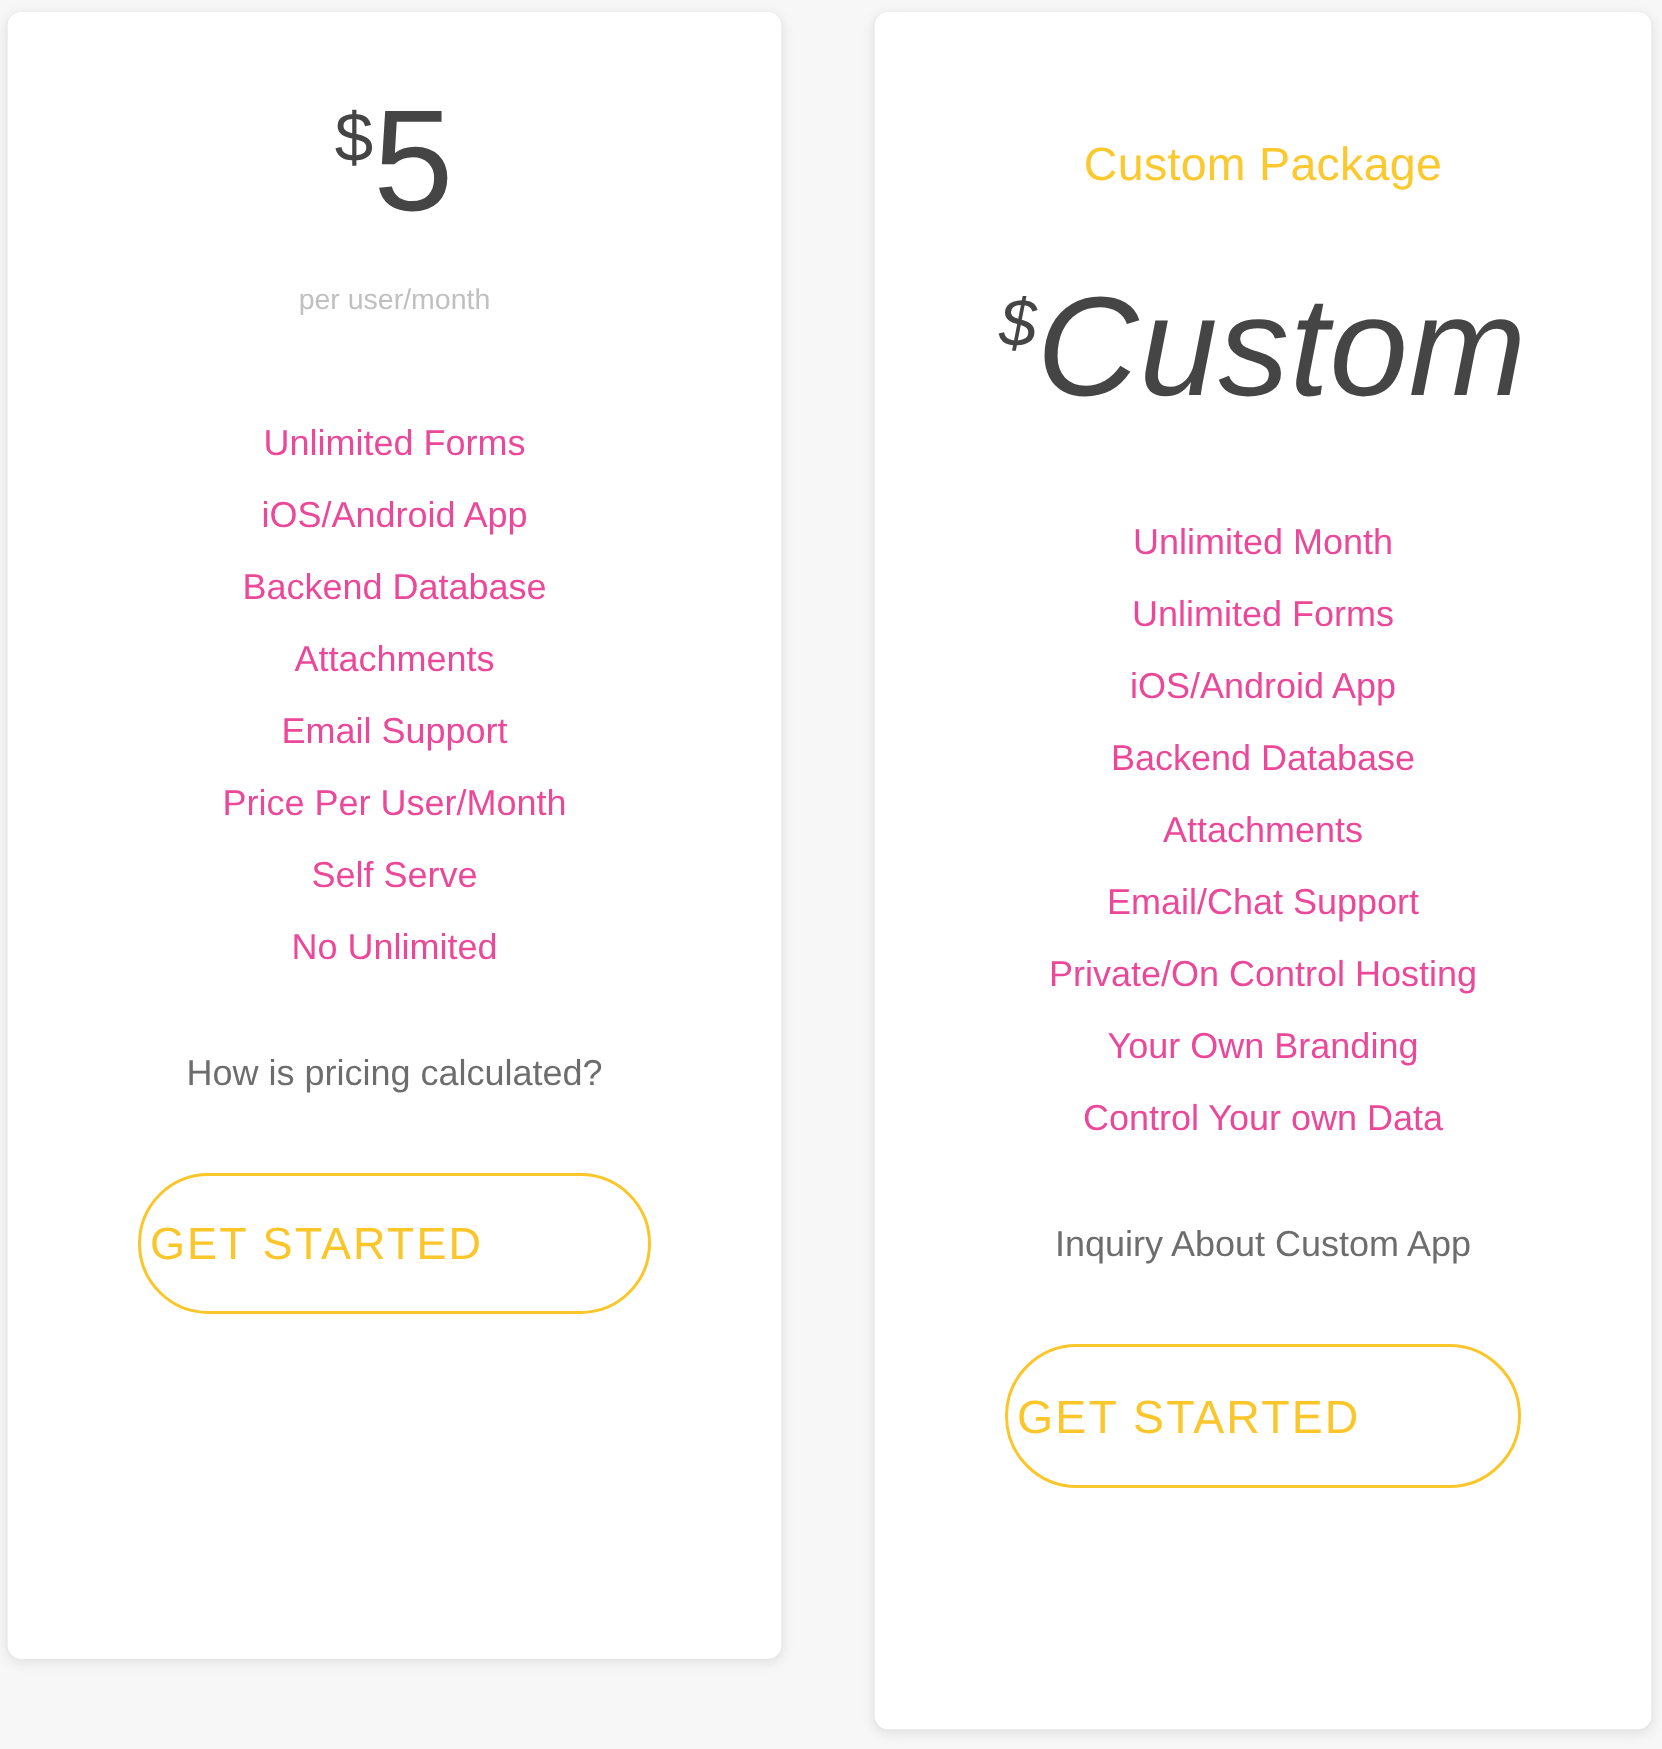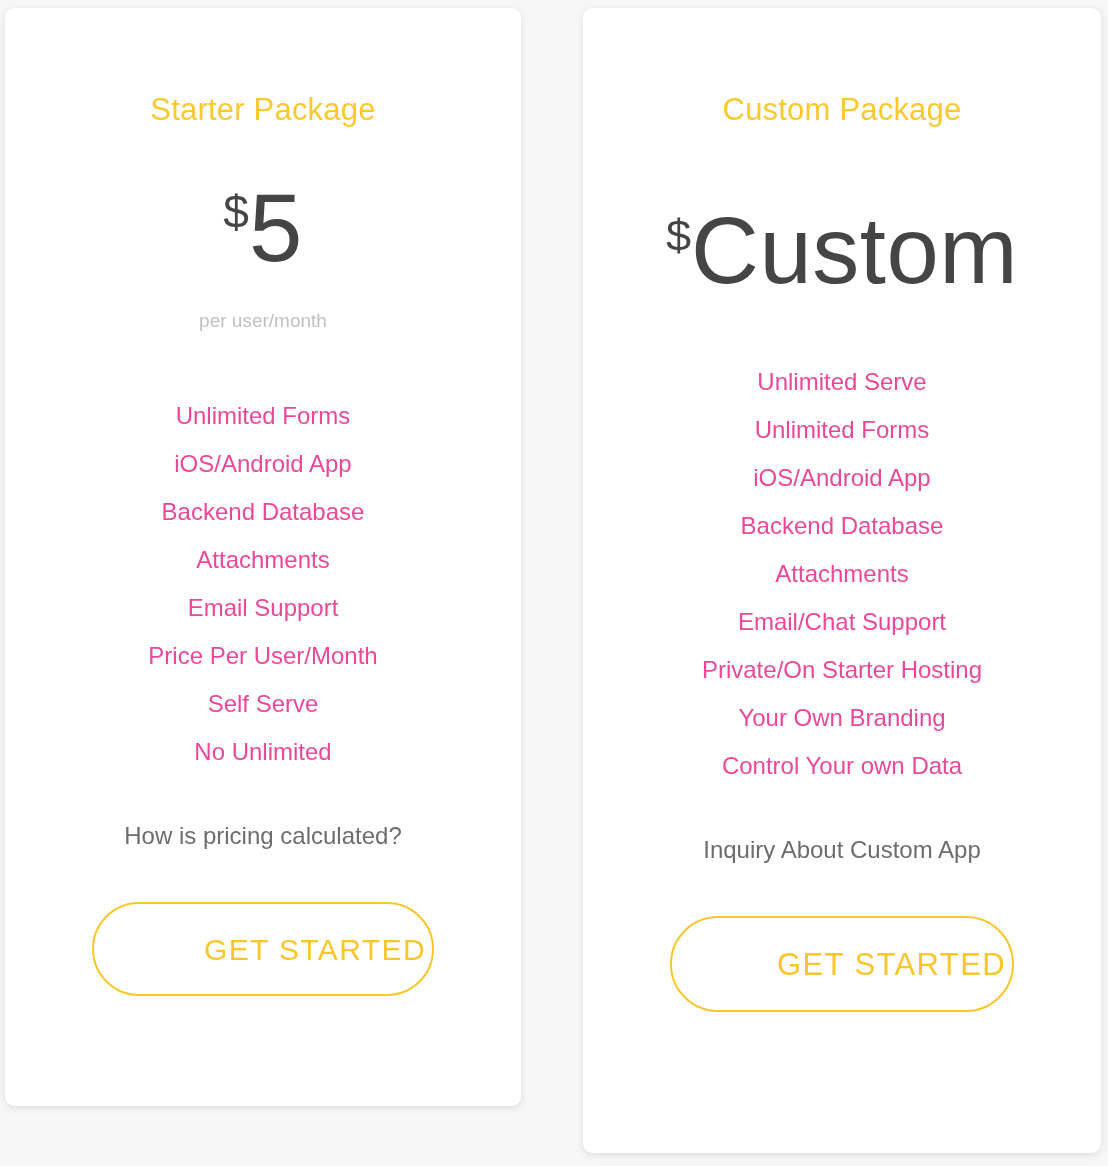--- a/index.html
+++ b/index.html
@@ -78,21 +78,22 @@
     letter-spacing: 0.5px;
   }
 
   #card-starter .price-row {
     font-size: 96px;
     margin-top: 52px;
   }
 
   #card-custom .price-row {
     font-size: 94px;
-    margin-top: 76px;
+    margin-top: 56px;
+    font-style: italic;
   }
 
   .price-period {
     color: #c0c0c0;
     font-size: 19px;
     margin-top: 34px;
     font-weight: normal;
   }
 
   .feature-list {
@@ -136,21 +137,21 @@
     display: inline-block;
     background: transparent;
     border: 2px solid #fbc62a;
     color: #fbc62a;
     border-radius: 60px;
     font-family: inherit;
     font-weight: normal;
     letter-spacing: 1.4px;
     cursor: pointer;
     box-sizing: border-box;
-    text-align: right;
+    text-align: left;
   }
 
   #card-starter .cta-button {
     margin-top: 52px;
     width: 342px;
     height: 94px;
     font-size: 30px;
     line-height: 90px;
   }
 
@@ -161,21 +162,20 @@
     font-size: 31px;
     line-height: 92px;
   }
 </style>
 </head>
 <body>
 
 <div id="pricing-stage">
 
   <div class="pricing-card" id="card-starter">
-    <h2 class="plan-title">Starter Package</h2>
 
     <div class="price-row">
       <span class="price-currency">$</span><span class="price-amount">5</span>
     </div>
 
     <div class="price-period">per user/month</div>
 
     <ul class="feature-list">
       <li class="feature-item">Unlimited Forms</li>
       <li class="feature-item">iOS/Android App</li>
@@ -194,27 +194,27 @@
 
   <div class="pricing-card" id="card-custom">
     <h2 class="plan-title">Custom Package</h2>
 
     <div class="price-row">
       <span class="price-currency">$</span><span class="price-amount">Custom</span>
     </div>
 
 
     <ul class="feature-list">
-      <li class="feature-item">Unlimited Serve</li>
+      <li class="feature-item">Unlimited Month</li>
       <li class="feature-item">Unlimited Forms</li>
       <li class="feature-item">iOS/Android App</li>
       <li class="feature-item">Backend Database</li>
       <li class="feature-item">Attachments</li>
       <li class="feature-item">Email/Chat Support</li>
-      <li class="feature-item">Private/On Starter Hosting</li>
+      <li class="feature-item">Private/On Control Hosting</li>
       <li class="feature-item">Your Own Branding</li>
       <li class="feature-item">Control Your own Data</li>
     </ul>
 
     <a class="info-link" href="#">Inquiry About Custom App</a>
 
     <button class="cta-button" type="button">GET STARTED</button>
   </div>
 
 </div>

